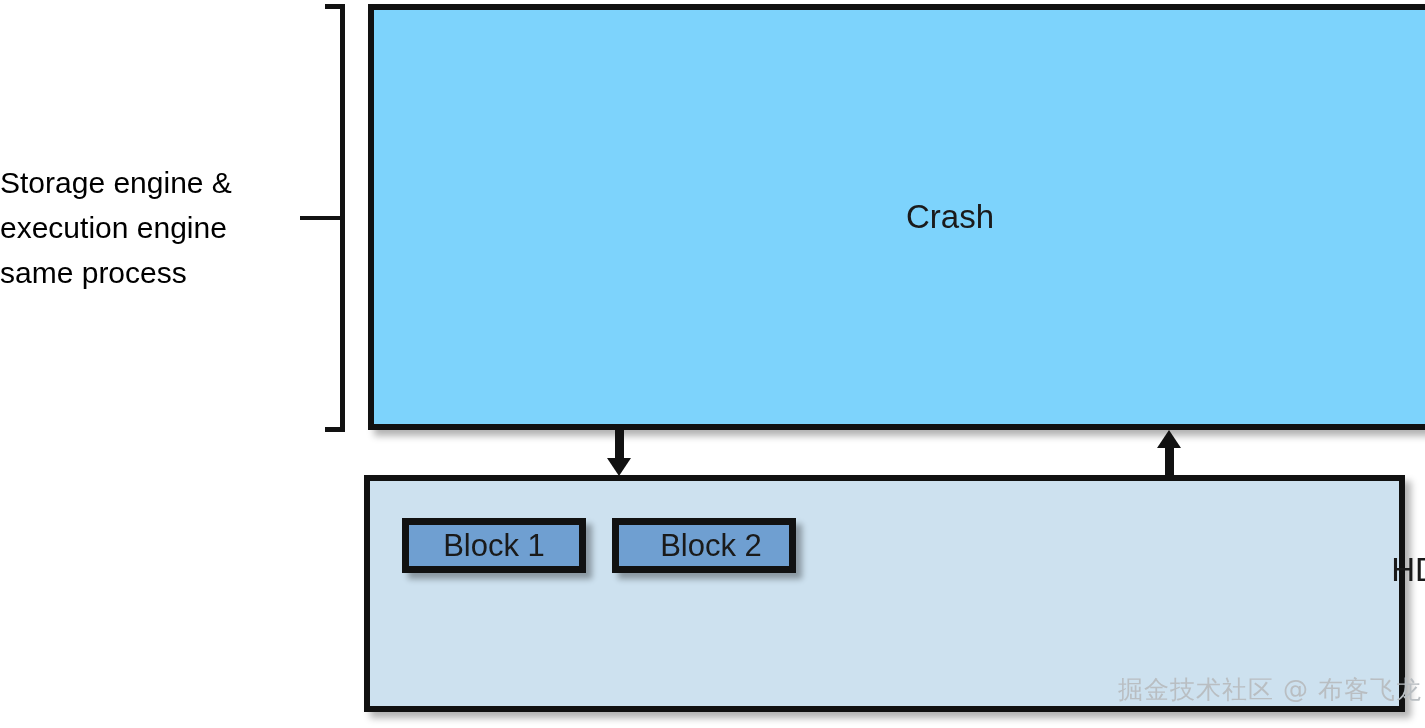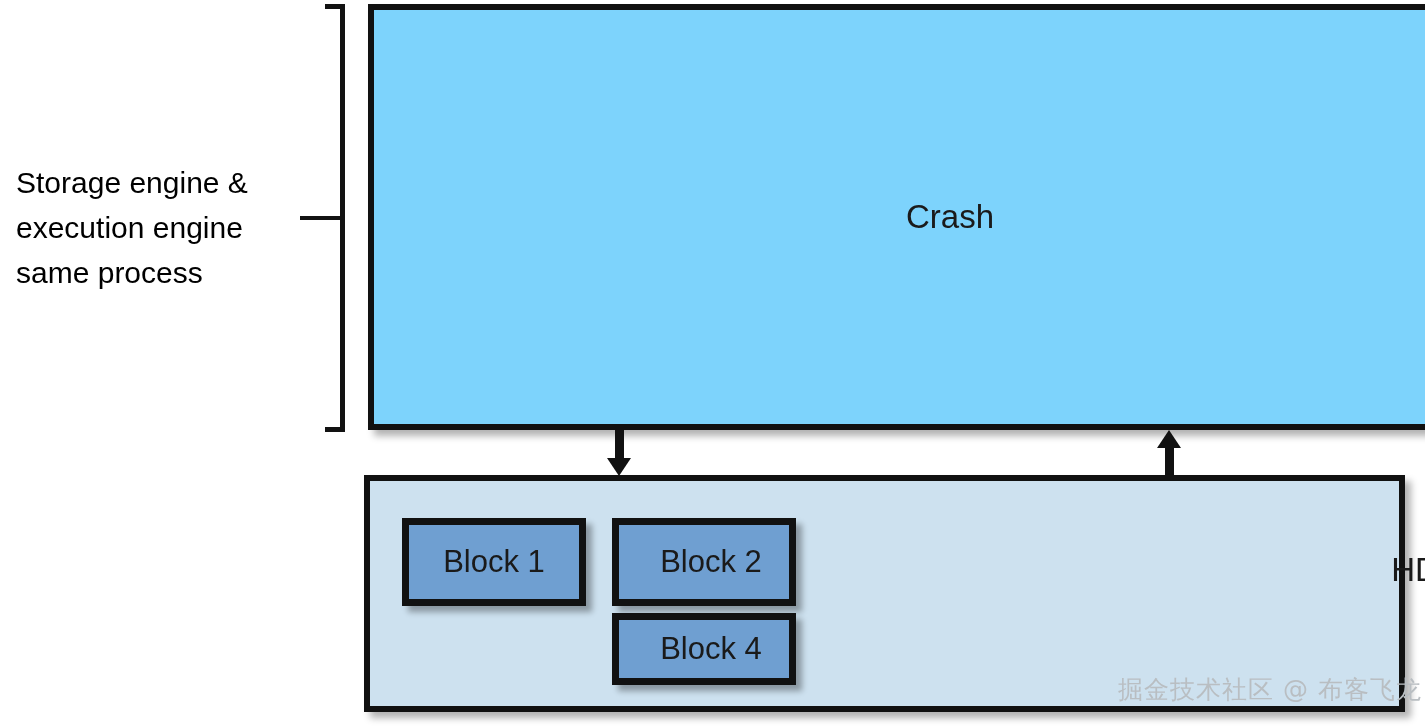--- a/index.html
+++ b/index.html
@@ -20,21 +20,20 @@
   #group-label {
     position: absolute;
     left: 0px;
     top: 160px;
     width: 310px;
     font-size: 30px;
     line-height: 45px;
     color: #000000;
     white-space: pre-line;
     letter-spacing: 0px;
-    padding-left: 16px;
   }
 
   
   #brace {
     position: absolute;
     left: 320px;
     top: 4px;
     width: 30px;
     height: 428px;
   }
@@ -120,21 +119,21 @@
     box-sizing: border-box;
     border: 7px solid #111111;
     background: #6F9FD1;
     display: flex;
     align-items: center;
     justify-content: center;
     font-size: 31px;
     color: #1a1a1a;
     box-shadow: 6px 6px 6px rgba(0,0,0,0.33);
   }
-  .block.r1 { top: 37px; height: 88px; }
+  .block.r1 { top: 37px; height: 55px; }
   .block.r2 { top: 132px; height: 72px; }
   .block.c1 { left: 32px; width: 184px; }
   .block.c2 { left: 242px; width: 184px; padding-left: 14px; }
 
   
   .arrow {
     position: absolute;
     width: 40px;
   }
   .arrow .shaft {
@@ -213,20 +212,19 @@
 
   <div id="arrow-up" class="arrow">
     <div class="shaft"></div>
     <div class="head"></div>
   </div>
 
   <div id="storage-box" class="flowbox">
 
     <div class="block r1 c1">Block 1</div>
     <div class="block r1 c2">Block 2</div>
-    <div class="block r2 c2">Block 4</div>
 
     <div id="storage-label">HDFS / S3</div>
   </div>
 
   <div id="watermark">掘金技术社区 @ 布客飞龙</div>
 
 </div>
 
 </body></html>

